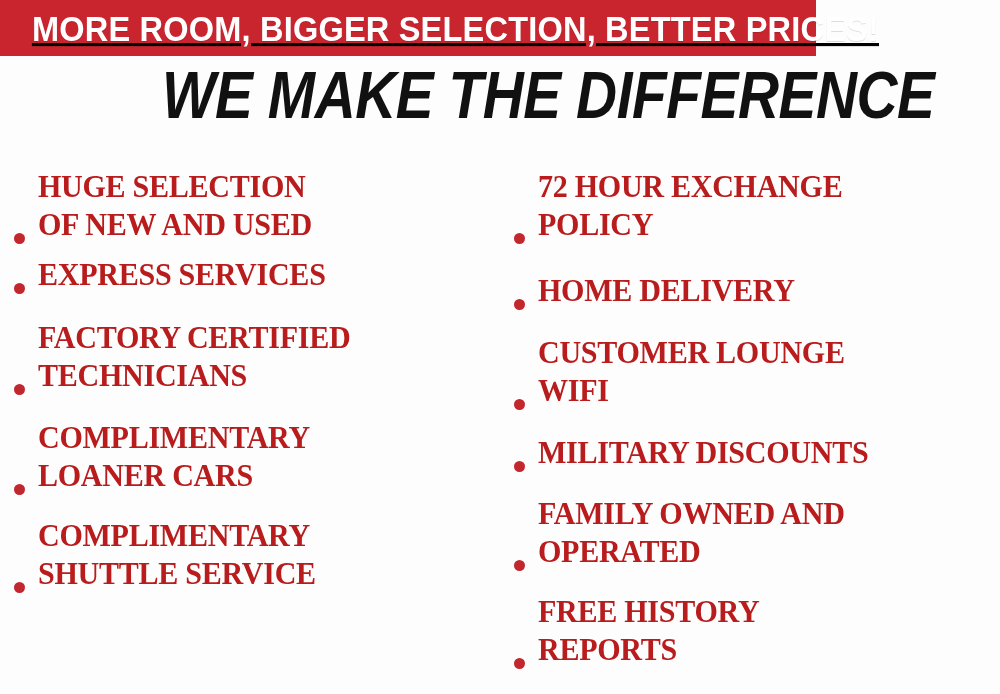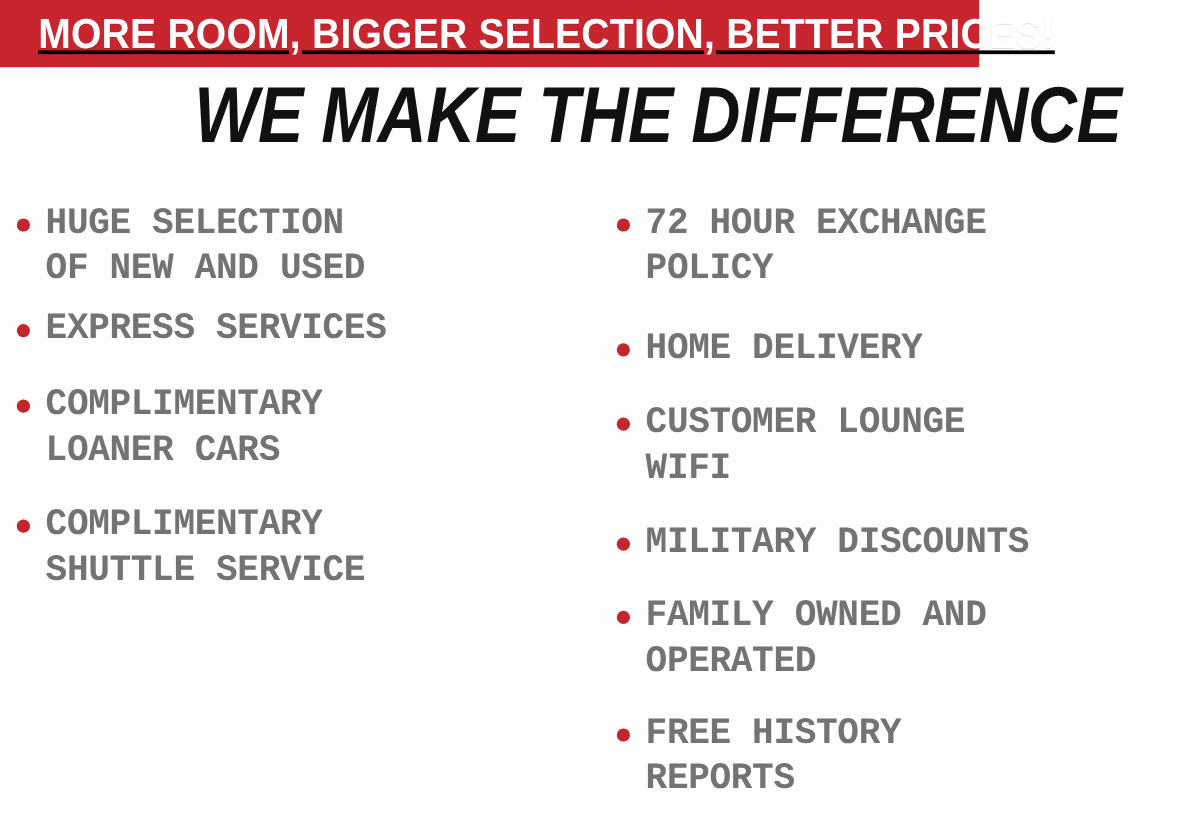--- a/index.html
+++ b/index.html
@@ -83,23 +83,23 @@
   .col {
     position: absolute;
     top: 0;
   }
   .col-left  { left: 14px;  width: 492px; }
   .col-right { left: 514px; width: 500px; }
 
   .bullet-item {
     position: relative;
     display: flex;
-    align-items: flex-start;
-    color: #737373;
-    font-family: Liberation Mono, monospace;
+    align-items: flex-end;
+    color: #b91c1c;
+    font-family: Liberation Serif, serif;
     font-weight: bold;
     font-size: 31px;
     line-height: 38px;
     letter-spacing: -0.3px;
     white-space: pre-line;
   }
   .bullet-dot {
     flex: 0 0 auto;
     width: 11px;
     height: 11px;
@@ -148,20 +148,25 @@
         <span class="bullet-dot"></span>
         <span class="bullet-text">HUGE SELECTION
 OF NEW AND USED</span>
       </div>
       <div class="bullet-item">
         <span class="bullet-dot"></span>
         <span class="bullet-text">EXPRESS SERVICES</span>
       </div>
       <div class="bullet-item">
         <span class="bullet-dot"></span>
+        <span class="bullet-text">FACTORY CERTIFIED
+TECHNICIANS</span>
+      </div>
+      <div class="bullet-item">
+        <span class="bullet-dot"></span>
         <span class="bullet-text">COMPLIMENTARY
 LOANER CARS</span>
       </div>
       <div class="bullet-item">
         <span class="bullet-dot"></span>
         <span class="bullet-text">COMPLIMENTARY
 SHUTTLE SERVICE</span>
       </div>
     </div>
 

